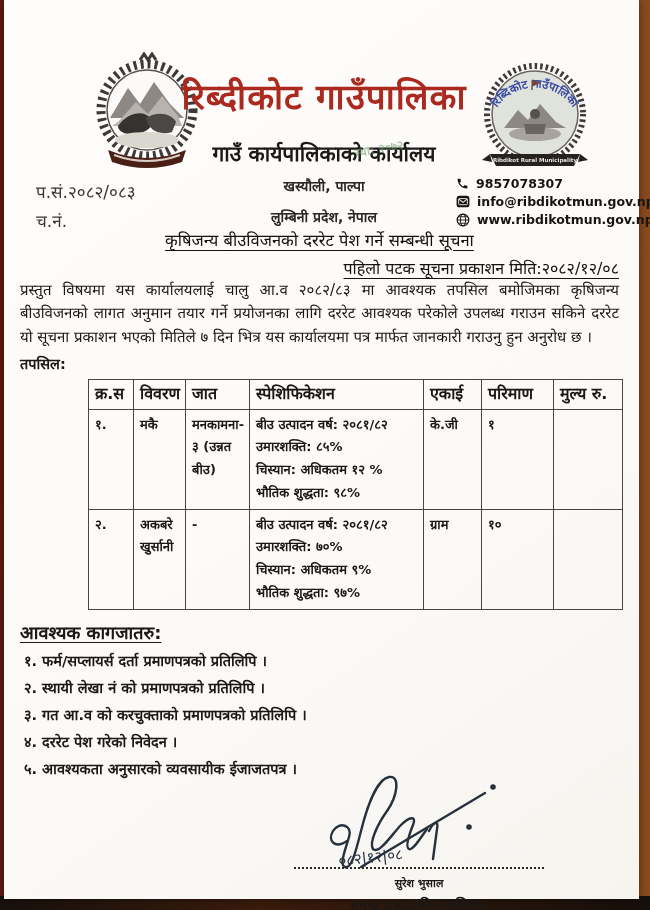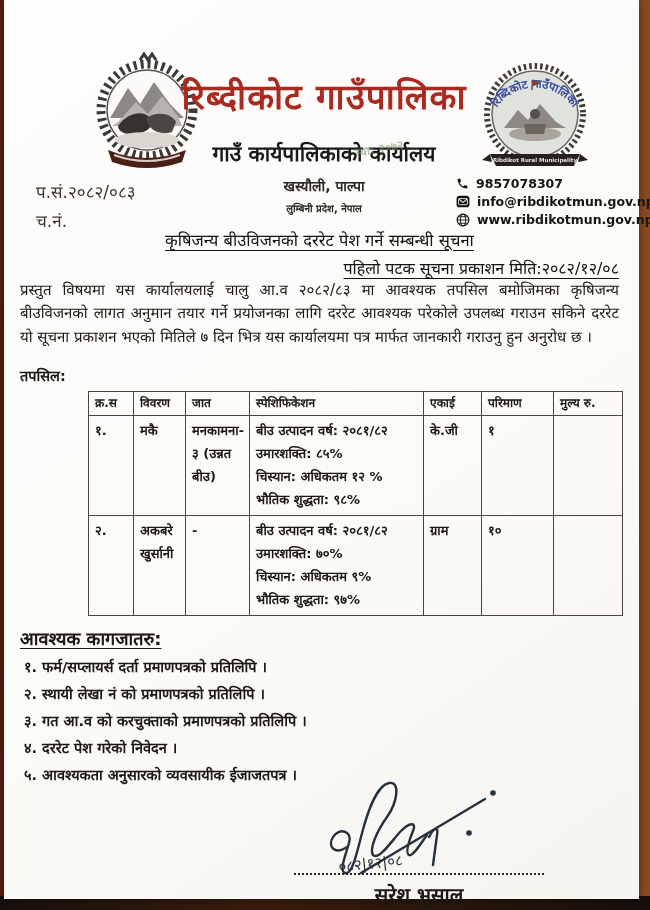--- a/index.html
+++ b/index.html
@@ -20,21 +20,21 @@
     box-shadow: 0 0 8px rgba(0,0,0,.45);
   }
   
   .hdr { position:absolute; left:0; top:0; width:100%; height:228px; }
   .emblem-left{ position:absolute; left:84px; top:52px; width:118px; height:130px; }
   .seal-right{ position:absolute; left:470px; top:62px; width:122px; height:112px; }
   .title-block{ position:absolute; left:150px; top:72px; width:340px; text-align:center; }
   .muni-name{ font-size:35px; font-weight:bold; color:#ab2a1f; letter-spacing:1px; white-space:nowrap;}
   .office-name{ font-size:21px; font-weight:bold; color:#1c1a18; margin-top:20px;}
   .addr1{ font-size:14px; font-weight:bold; color:#2a2724; margin-top:9px;}
-  .addr2{ font-size:10px; font-weight:bold; color:#2a2724; margin-top:6px;}
+  .addr2{ font-size:14px; font-weight:bold; color:#2a2724; margin-top:12px;}
   .faint-stamp{
     position:absolute; left:300px; top:140px; width:150px; text-align:center;
     transform: rotate(-10deg);
     color: rgba(110,150,105,.55); font-size:12px; font-weight:bold; line-height:1.5;
     pointer-events:none;
   }
   .ref-block{ position:absolute; left:32px; top:178px; font-size:17px; color:#3a3530; line-height:1.7;}
   .contact-block{ position:absolute; left:452px; top:176px; font-size:12.5px; font-weight:bold; color:#171512;}
   .contact-row{ display:flex; align-items:center; gap:7px; margin-bottom:3px; white-space:nowrap;}
   .contact-row svg{ flex:0 0 auto; }
@@ -42,46 +42,46 @@
   .doc-body{ position:absolute; left:0; top:228px; width:100%; padding:0 20px 0 16px; }
   .notice-title, .notice-sub{
     text-align:center; font-weight:normal; font-size:16.5px; color:#141210;
     text-decoration:underline; text-underline-offset:4px;
   }
   .notice-sub{ margin-top:6px; font-size:16px;text-align:right; }
   .para{
     font-size:15px; color:#1b1815; line-height:1.55;
     text-align:justify; font-weight:500;
   }
-  .tapasil{ font-size:14.5px; font-weight:bold; color:#1b1815; margin-top:16px; }
+  .tapasil{ font-size:14.5px; font-weight:bold; color:#1b1815; margin-top:4px; }
   
   .rate-table{
     border-collapse:collapse; margin:6px 0 0 68px; width:534px;
     font-size:13px; color:#1b1815; table-layout:fixed;
   }
   .rate-table th, .rate-table td{
     border:1px solid #4a453f; padding:4px 6px; text-align:left; vertical-align:top;
     font-weight:bold; white-space:pre-line; line-height:1.75;
   }
-  .rate-table th{ font-size:12px; line-height:1.3; }
+  .rate-table th{ font-size:16px; line-height:1.3; }
   
   .docs-heading{
     margin-top:10px; font-size:18px; font-weight:bold; color:#1b1815;
     text-decoration:underline; text-underline-offset:3px;
   }
   .docs-list{ margin-top:6px; font-size:14.5px; font-weight:600; color:#1b1815; }
   .doc-item{ margin: 0 0 7px 4px; }
   
   .sig-block{ position:relative; width:280px; margin:2px 60px 0 auto; text-align:center; }
   .sig-art{ position:relative; height:82px; }
   .sig-art svg{ position:absolute; left:30px; top:-14px; }
   .dotted-line{
     border-bottom:2.5px dotted #2b2620; width:250px; margin:0 auto;
   }
-  .sig-name{ font-size:20px; font-weight:bold; color:#1b1815; margin-top:6px; }
+  .sig-name{ font-size:11px; font-weight:bold; color:#1b1815; margin-top:6px; }
   .sig-designation{ font-size:14.5px; font-weight:bold; color:#1b1815; margin-top:4px; }
 </style>
 </head>
 <body>
 
 <div class="backdrop-bottom"></div>
 
 <div class="paper">
 
   <div class="hdr">

